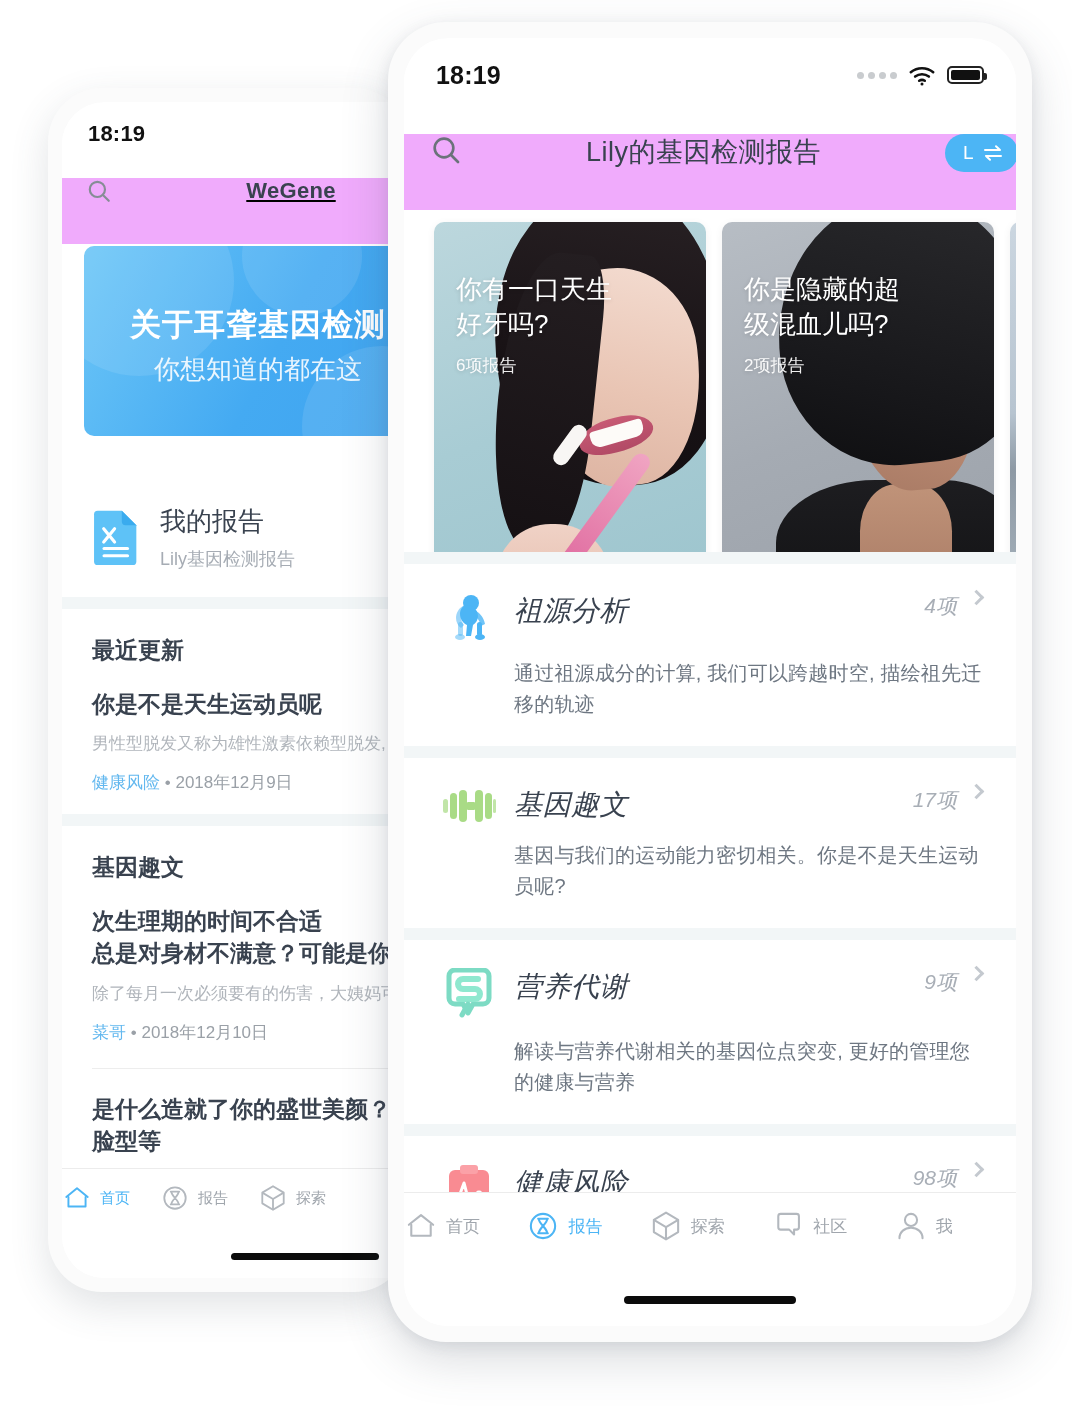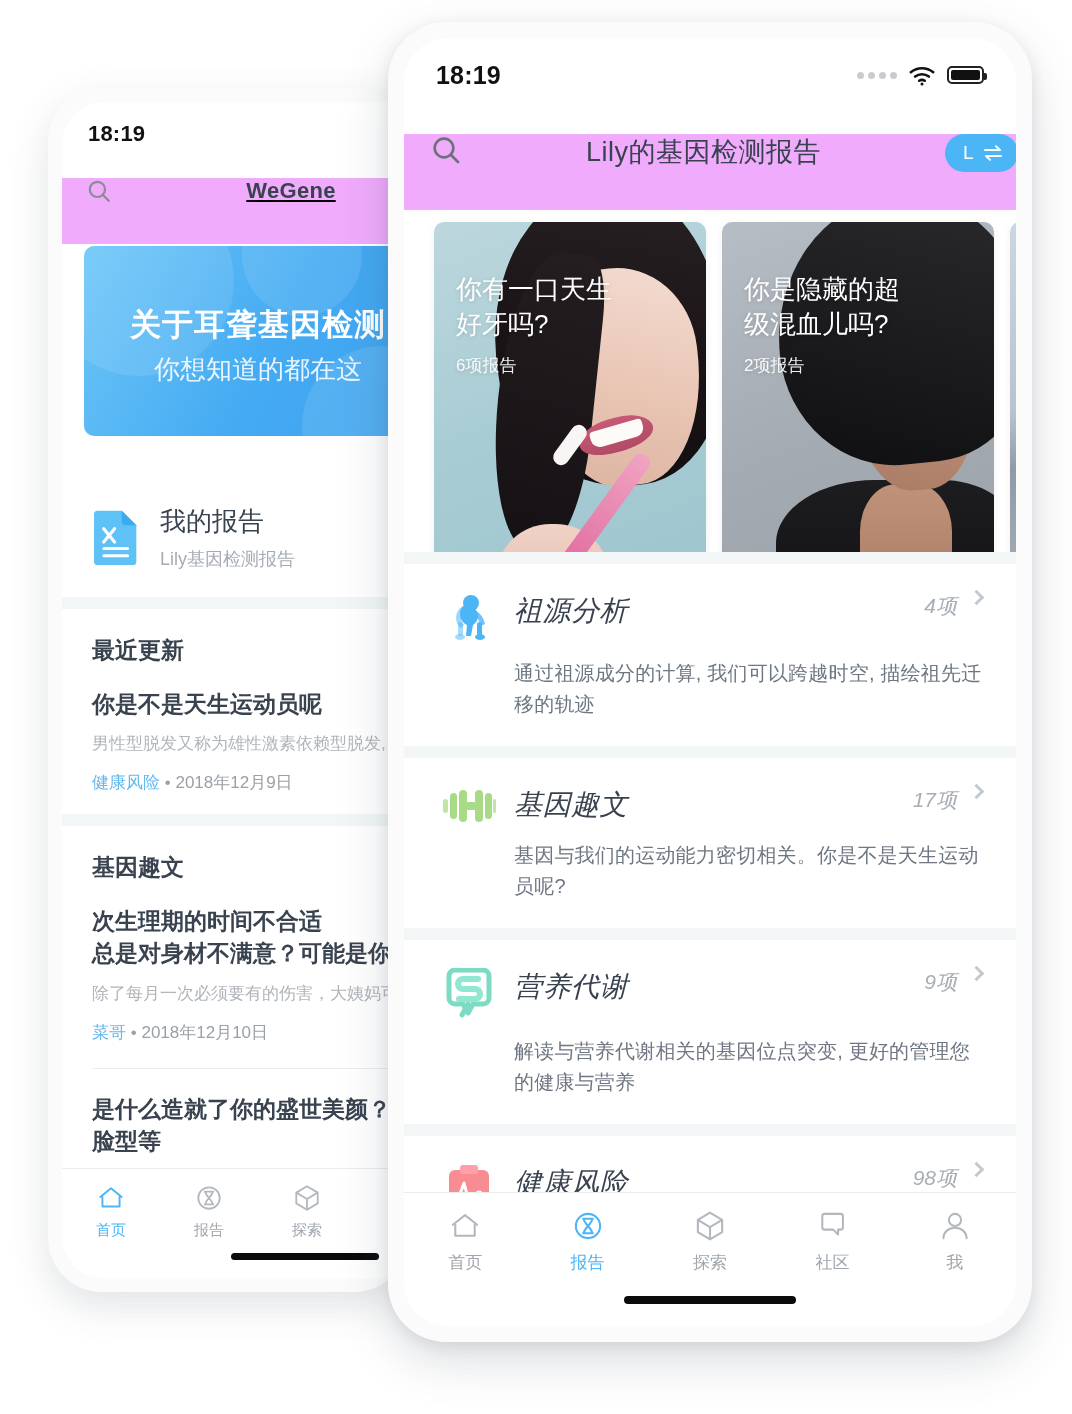--- a/index.html
+++ b/index.html
@@ -189,21 +189,21 @@
     letter-spacing: .2px;
   }
 
   
   .tabbar {
     position: absolute; left:0; right:0; bottom:0; background:#fff;
     border-top: 1px solid #ececec; display:flex; align-items:flex-start;
   }
   .tab-front { height: 134px; padding-top: 16px; }
   .tab-back  { height: 110px; padding-top: 14px; }
-  .tab { flex:1; display:flex; flex-direction:column; align-items:center; gap: 8px; }
+  .tab { flex:1; display:flex; flex-direction:row; align-items:center; gap: 8px; }
   .tab-label { font-size: 17px; color:#a0a6ad; }
   .tab.active .tab-label { color:#4cb5f5; }
   .tab-back .tab-label { font-size: 15px; }
   .home-ind { position:absolute; bottom: 22px; left:50%; transform:translateX(-50%);
               width: 172px; height: 8px; border-radius: 5px; background:#0b0b0b; }
   .home-ind-back { width: 148px; height: 7px; bottom: 18px; left: 62%; }
 
   
   .banner {
     margin: 10px 22px 0 22px; height: 190px; border-radius: 10px;

